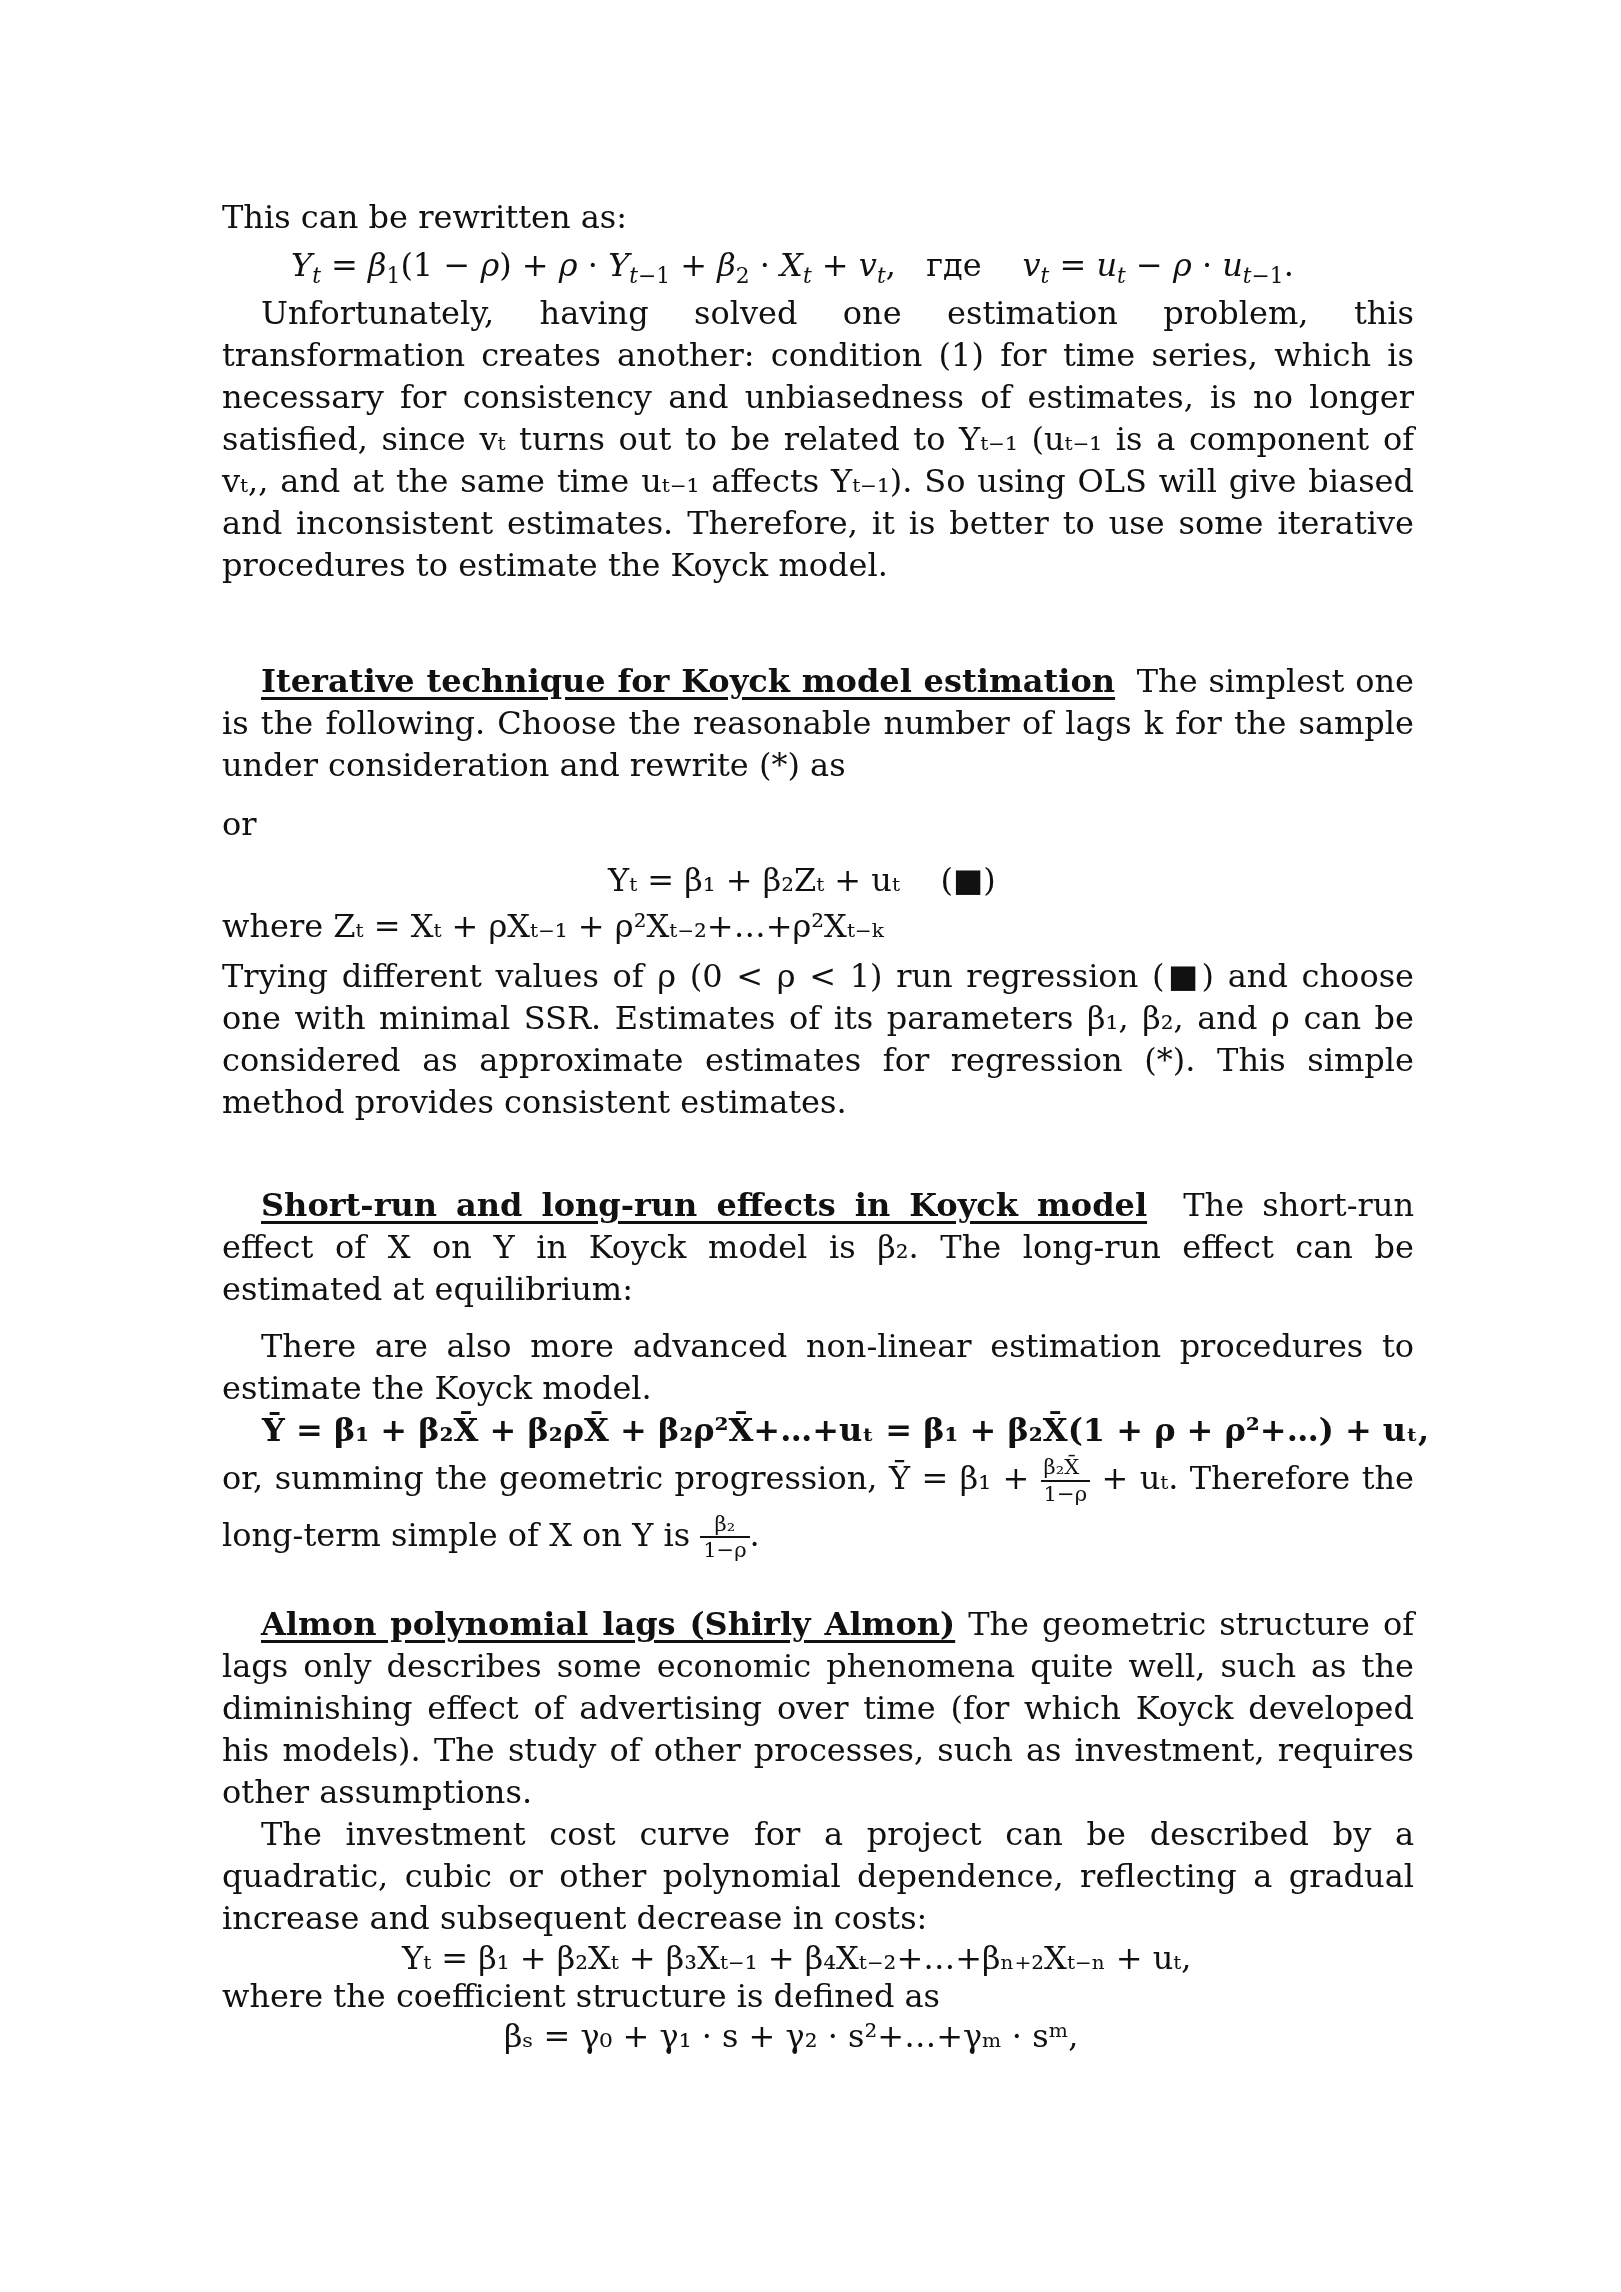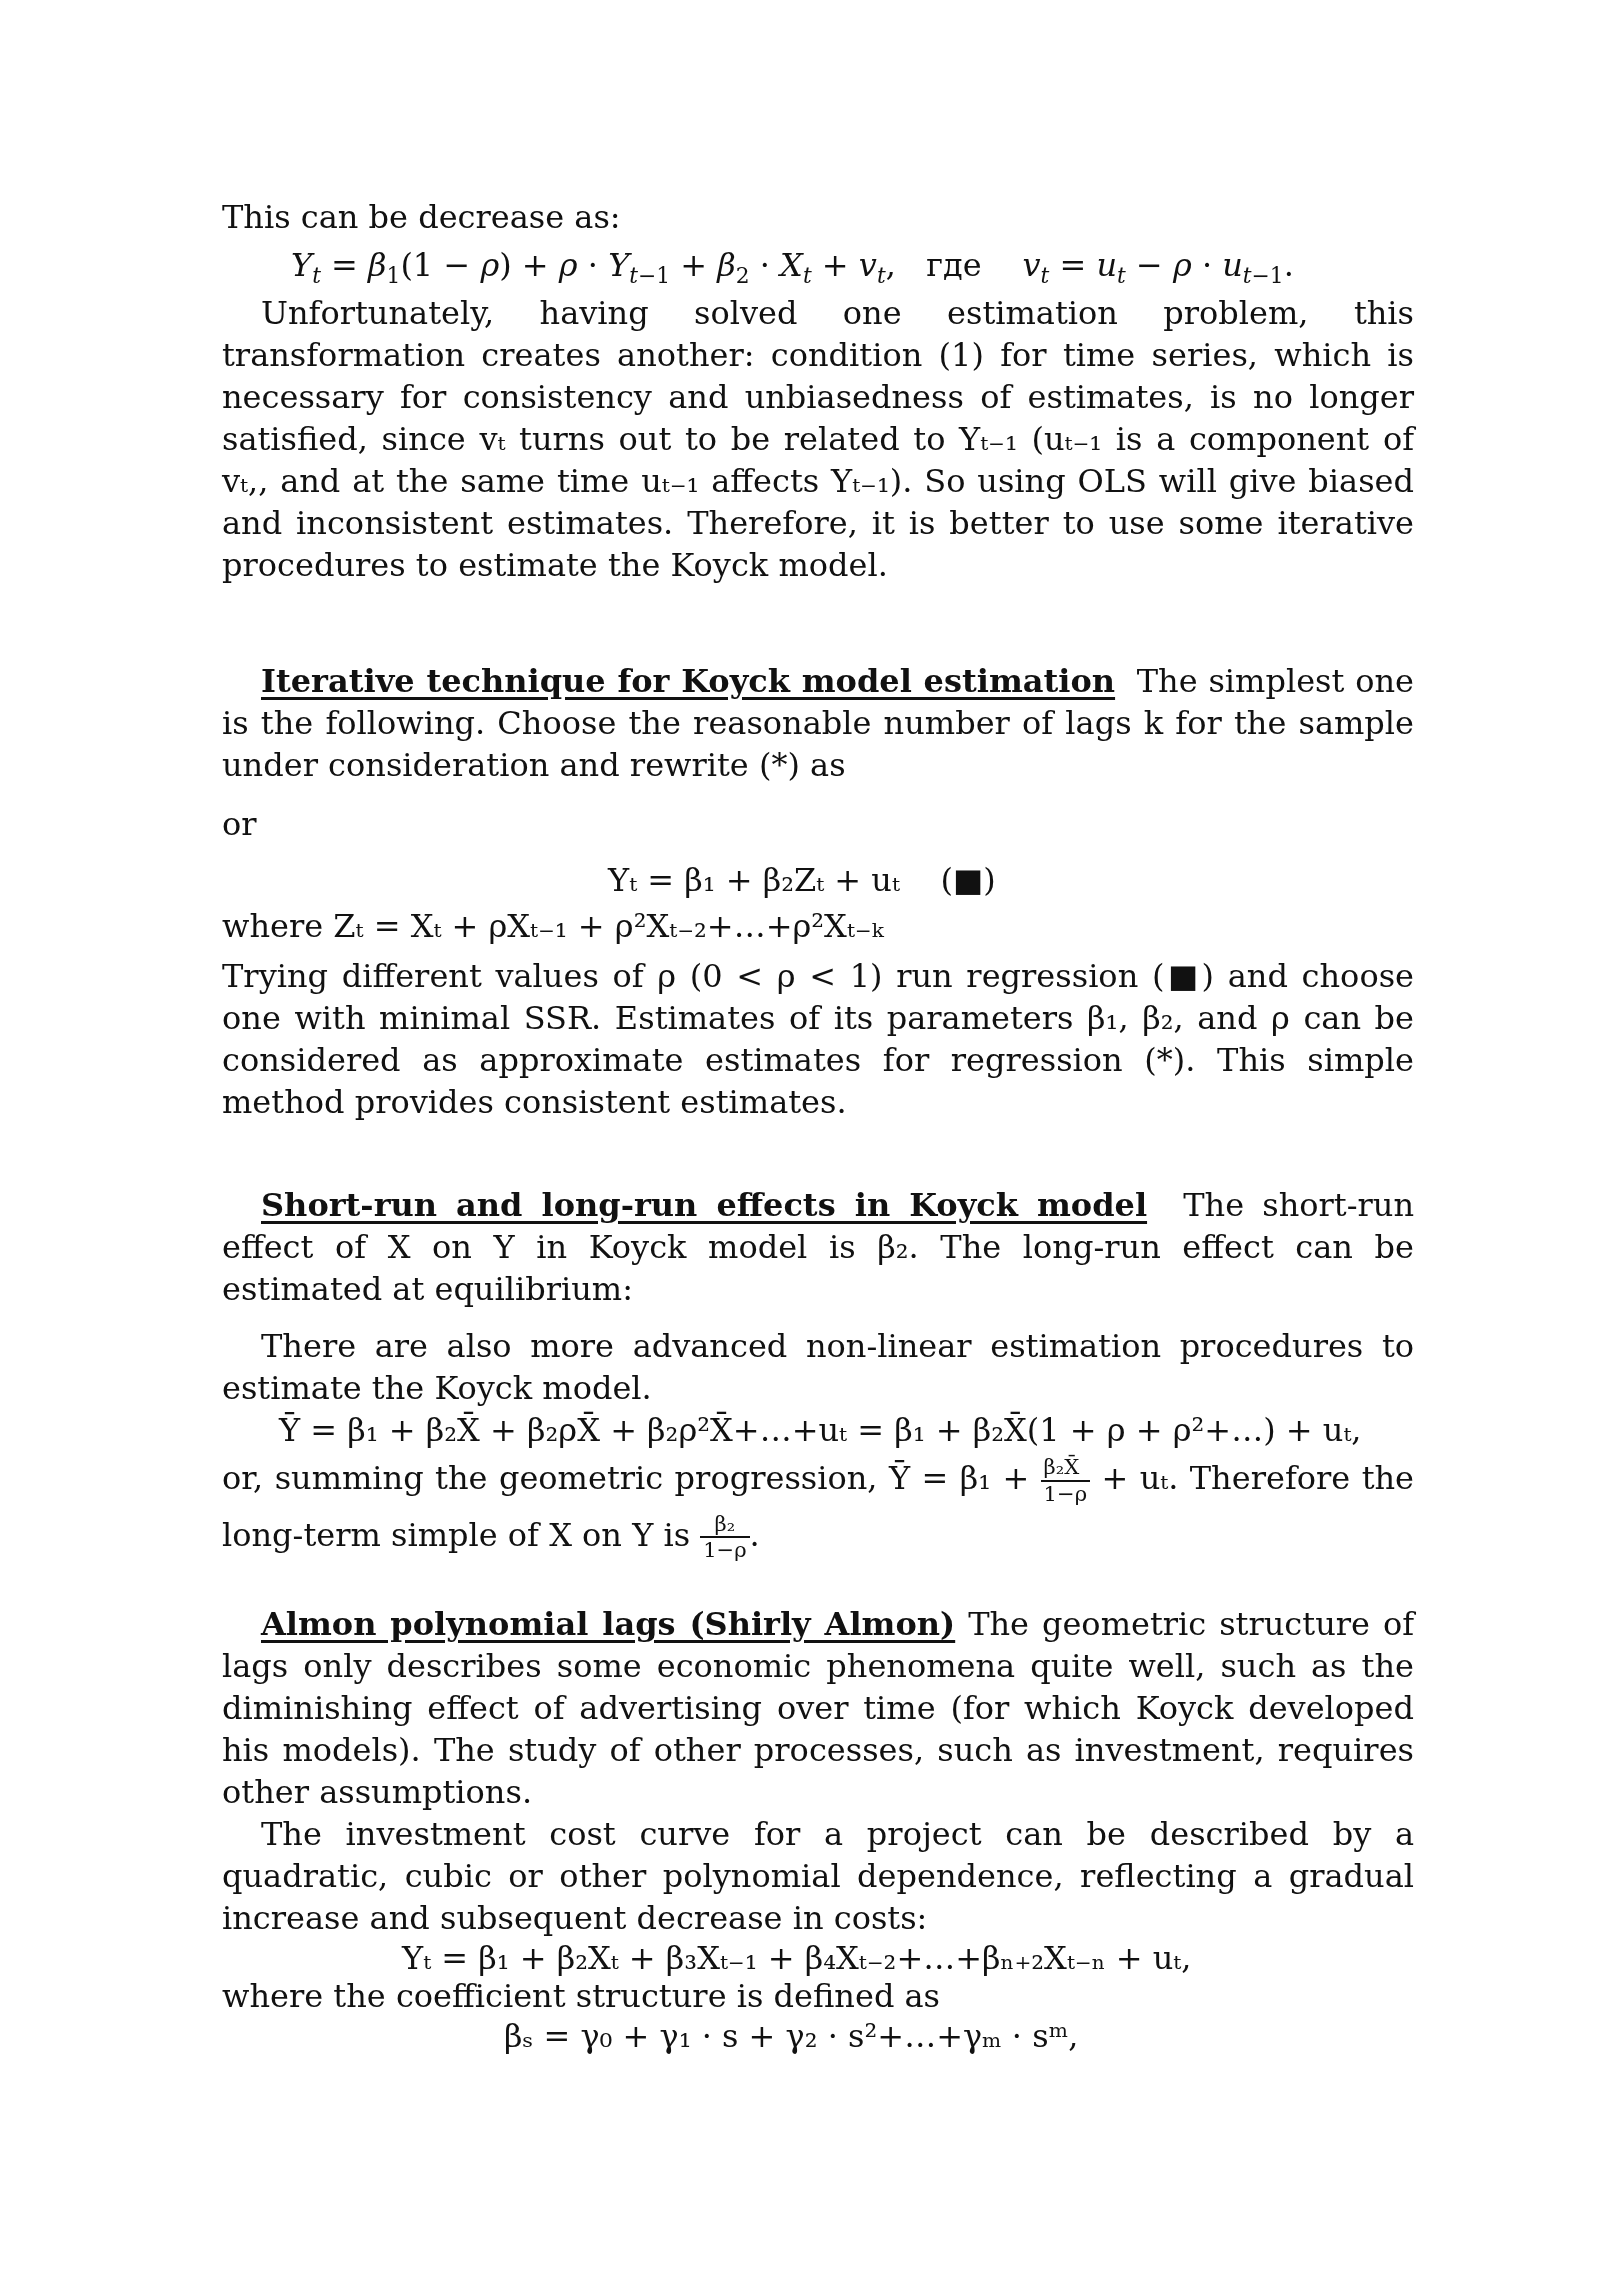--- a/index.html
+++ b/index.html
@@ -14,21 +14,21 @@
   .h { font-weight: bold; text-decoration: underline; text-underline-offset: 4.9px; }
   .frac { display: inline-block; vertical-align: middle; text-align: center; font-size: 0.66em; line-height: 1.15; margin: 0 0; }
   .frac .num { display: block; border-bottom: 2px solid #111; padding: 0 2.9px; }
   .frac .den { display: block; padding: 0 2.9px; }
 </style>
 </head>
 <body>
 
 <div class="page">
 
-  <p class="p">This can be decrease as:</p>
+  <p class="p">This can be rewritten as:</p>
 
   <div class="eq" style="margin: 5.9px 0 0 69px;">
     <i>Y<sub>t</sub></i> = <i>β</i><sub>1</sub>(1 − <i>ρ</i>) + <i>ρ</i> · <i>Y</i><sub><i>t</i>−1</sub> + <i>β</i><sub>2</sub> · <i>X<sub>t</sub></i> + <i>v<sub>t</sub></i>,&nbsp;&nbsp;
     <span>где</span>&nbsp;&nbsp;&nbsp;
     <i>v<sub>t</sub></i> = <i>u<sub>t</sub></i> − <i>ρ</i> · <i>u</i><sub><i>t</i>−1</sub>.
   </div>
 
   <p class="p indent" style="margin-top: 5.9px;">Unfortunately, having solved one estimation problem, this transformation creates another: condition (1) for time series, which is necessary for consistency and unbiasedness of estimates, is no longer satisfied, since vₜ turns out to be related to Yₜ₋₁ (uₜ₋₁ is a component of vₜ,, and at the same time uₜ₋₁ affects Yₜ₋₁). So using OLS will give biased and inconsistent estimates. Therefore, it is better to use some iterative procedures to estimate the Koyck model.</p>
 
   <p class="p indent" style="margin-top: 74px;">
@@ -48,21 +48,21 @@
 
   <p class="p" style="margin-top: 7.8px;">Trying different values of ρ (0 &lt; ρ &lt; 1) run regression (■) and choose one with minimal SSR. Estimates of its parameters β₁, β₂,  and ρ can be considered as approximate estimates for regression (*). This simple method provides consistent estimates.</p>
 
   <p class="p indent" style="margin-top: 61px;">
     <span class="h">Short-run and long-run effects in Koyck model</span>&nbsp;
     <span>The short-run effect of X on Y in Koyck model is β₂. The long-run effect can be estimated at equilibrium:</span>
   </p>
 
   <p class="p indent" style="margin-top: 15.7px;">There are also more advanced non-linear estimation procedures to estimate the Koyck model.</p>
 
-  <div class="eq" style="margin: 0 0 0 57px;">Ȳ = β₁ + β₂X̄ + β₂ρX̄ + β₂ρ²X̄+…+uₜ = β₁ + β₂X̄(1 + ρ + ρ²+…) + uₜ,</div>
+  <div class="eq" style="margin: 0 0 0 40px; font-weight: bold;">Ȳ = β₁ + β₂X̄ + β₂ρX̄ + β₂ρ²X̄+…+uₜ = β₁ + β₂X̄(1 + ρ + ρ²+…) + uₜ,</div>
 
   <p class="p" style="margin-top: 3.9px; text-align-last: justify;">
     <span>or, summing the geometric progression,</span>
     <span>Ȳ = β₁ +</span>
     <span class="frac">
       <span class="num">β₂X̄</span>
       <span class="den">1−ρ</span>
     </span>
     <span>+ uₜ.</span>
     <span>Therefore the</span>

